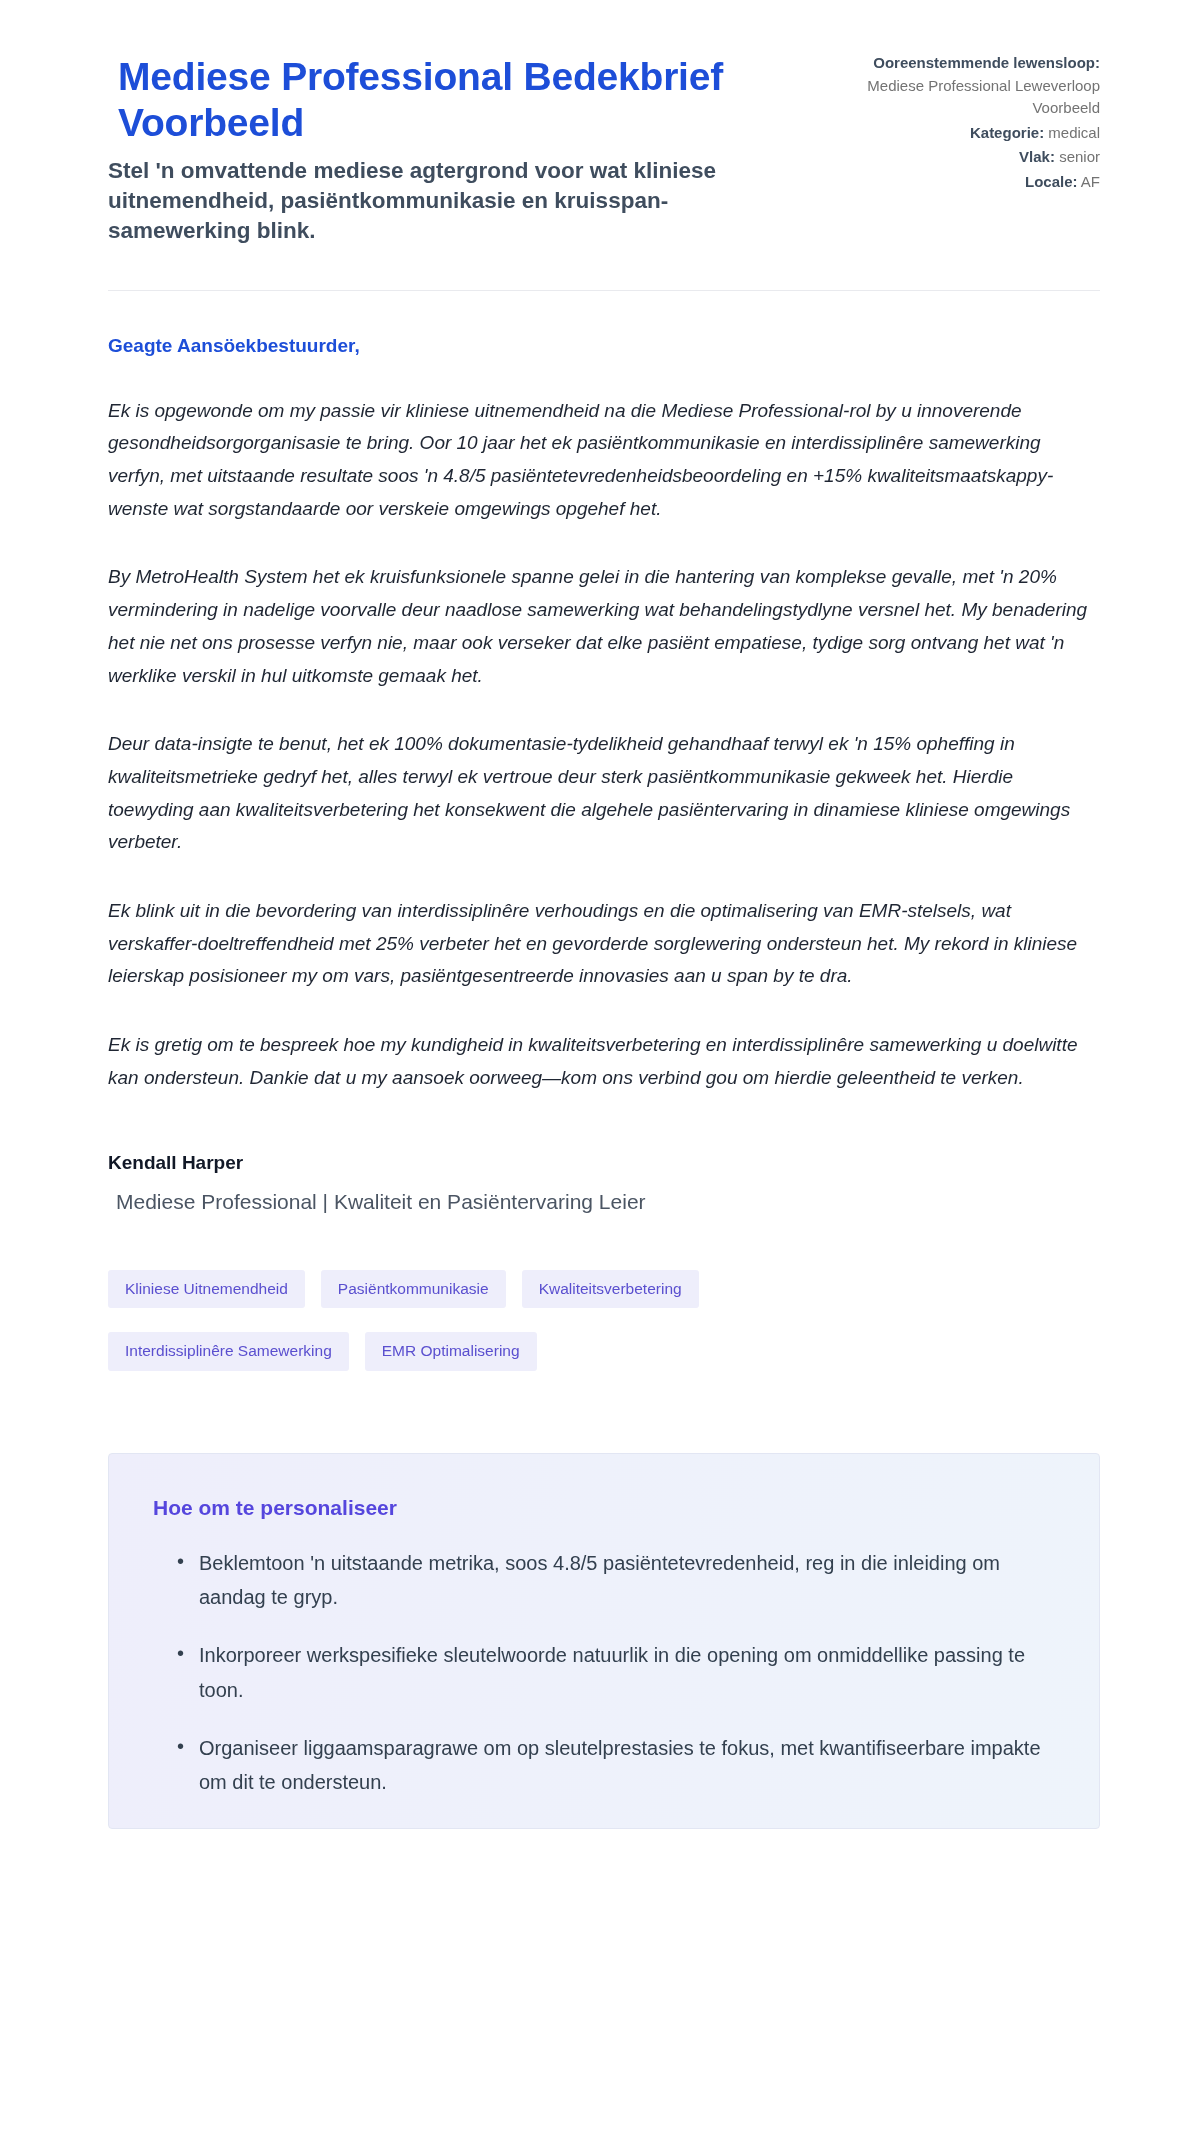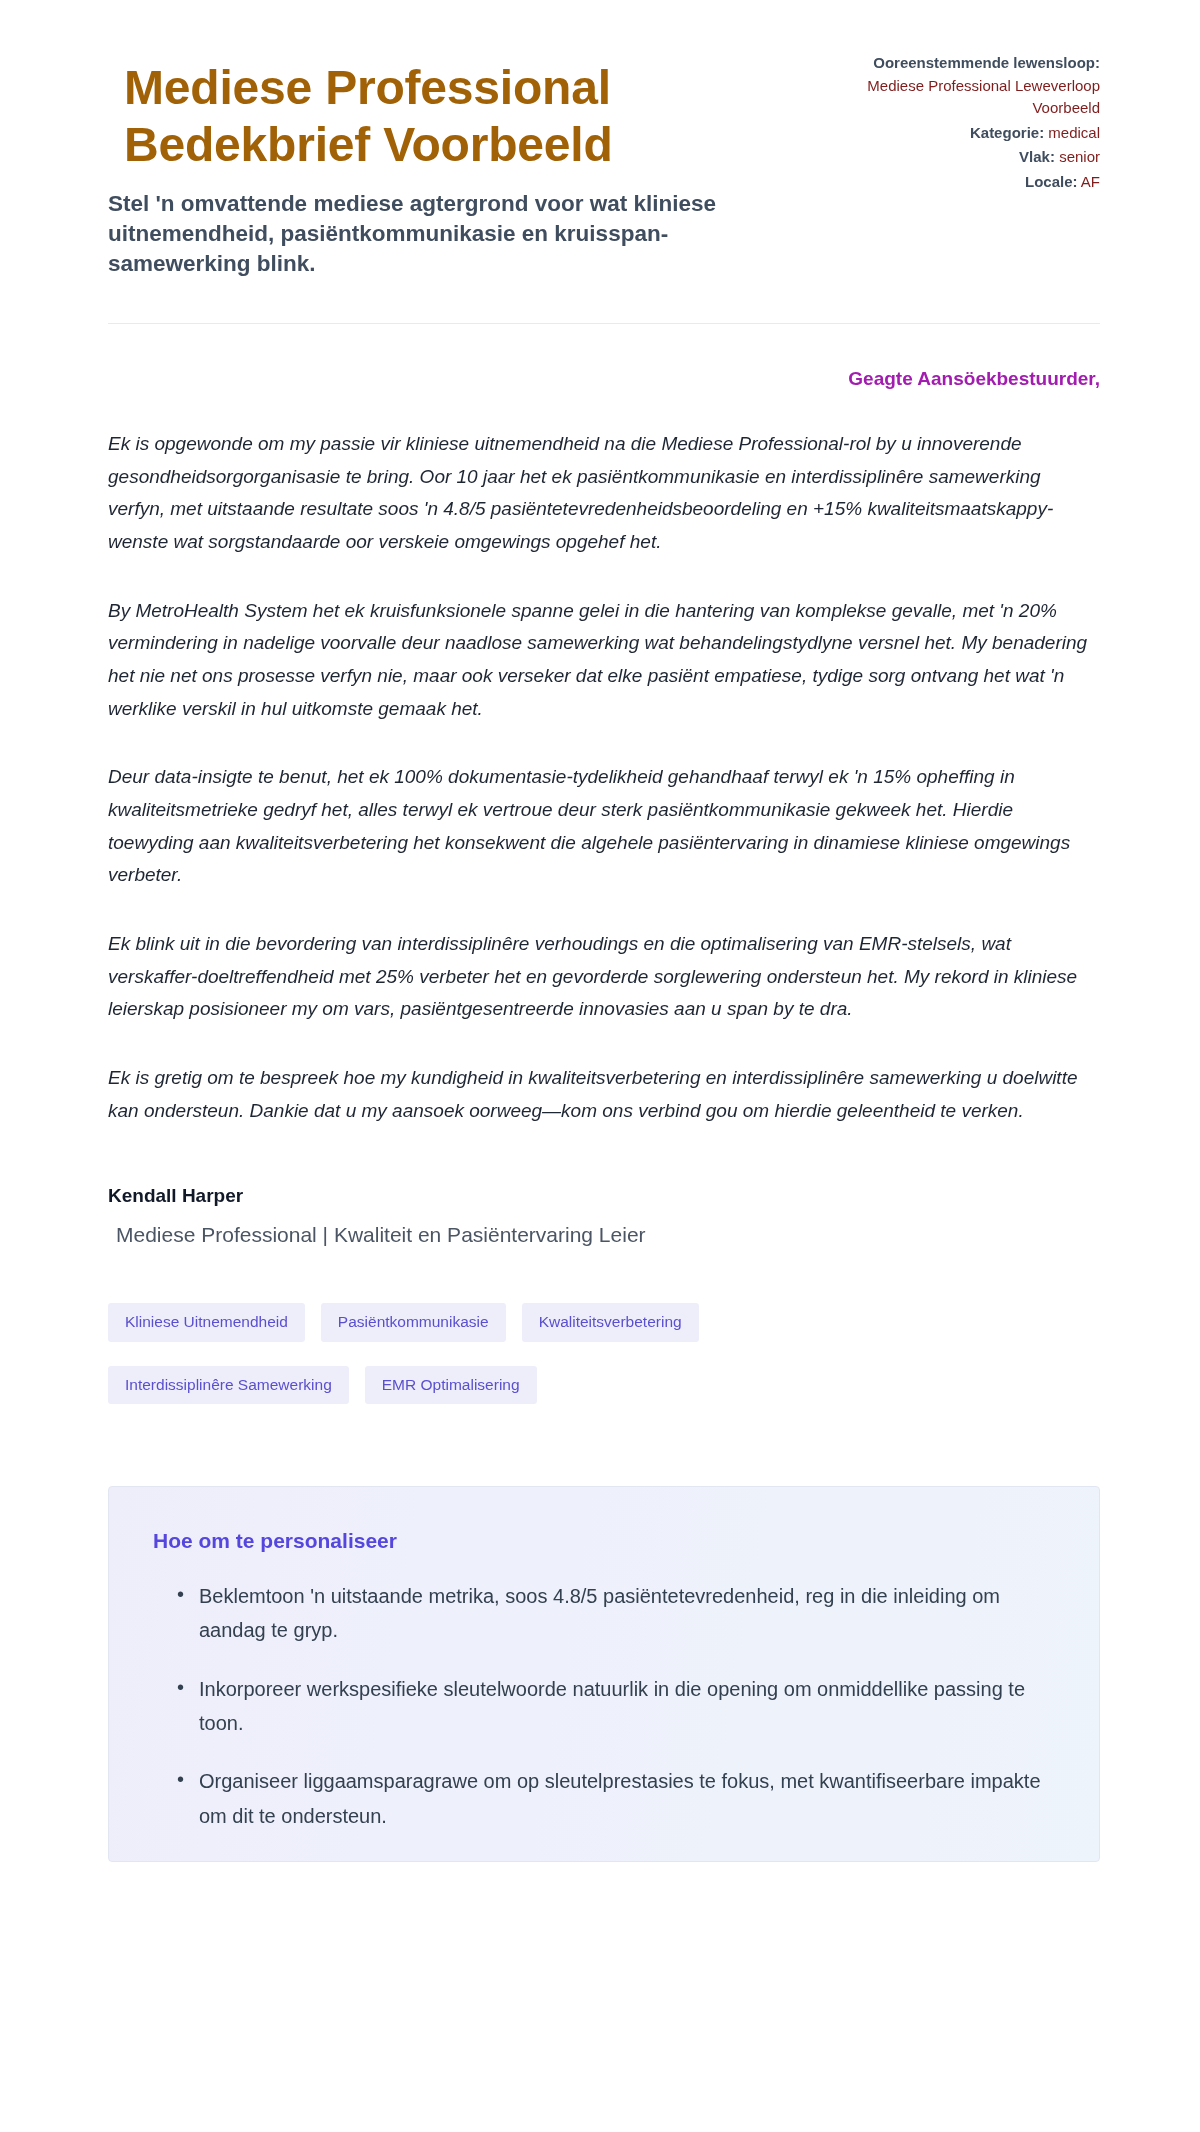--- a/index.html
+++ b/index.html
@@ -23,25 +23,25 @@
 
   
   .header {
     display: flex;
     align-items: flex-start;
     justify-content: space-between;
     gap: 40px;
   }
   .header-left { max-width: 660px; flex: 0 1 auto; }
   .doc-title {
-    margin: 16px;
-    font-size: 48px;
+    margin: 10px;
+    font-size: 39px;
     line-height: 1.18;
     font-weight: 700;
-    color: #a16207;
+    color: #1d4ed8;
     letter-spacing: -0.2px;
   }
   .doc-subtitle {
     margin: 10px 0 0 0;
     font-size: 22.5px;
     line-height: 1.33;
     font-weight: 700;
     color: #3f4d5e;
     max-width: 640px;
   }
@@ -53,37 +53,36 @@
     line-height: 1.5;
     color: #6b7785;
     padding-top: 8px;
   }
   .meta-row { margin-bottom: 2px; }
   .meta-label {
     font-weight: 700;
     color: #3f4d5e;
     margin-top: 24px;
   }
-  .meta-value { color: #7f1d1d; }
+  .meta-value { color: #737373; }
 
   .rule {
     height: 1px;
     background: #e9eaee;
     border: 0;
     margin: 44px 0 0 0;
   }
 
   
   .letter { padding-top: 44px; }
   .salutation {
     font-size: 19px;
     font-weight: 700;
-    color: #a21caf;
+    color: #1d4ed8;
     margin: 0 0 38px 0;
-    text-align: right;
   }
   .para {
     font-size: 19px;
     line-height: 1.72;
     color: #1f2633;
     margin: 0 0 36px 0;
     max-width: 990px;
     font-style: italic;
   }
 

